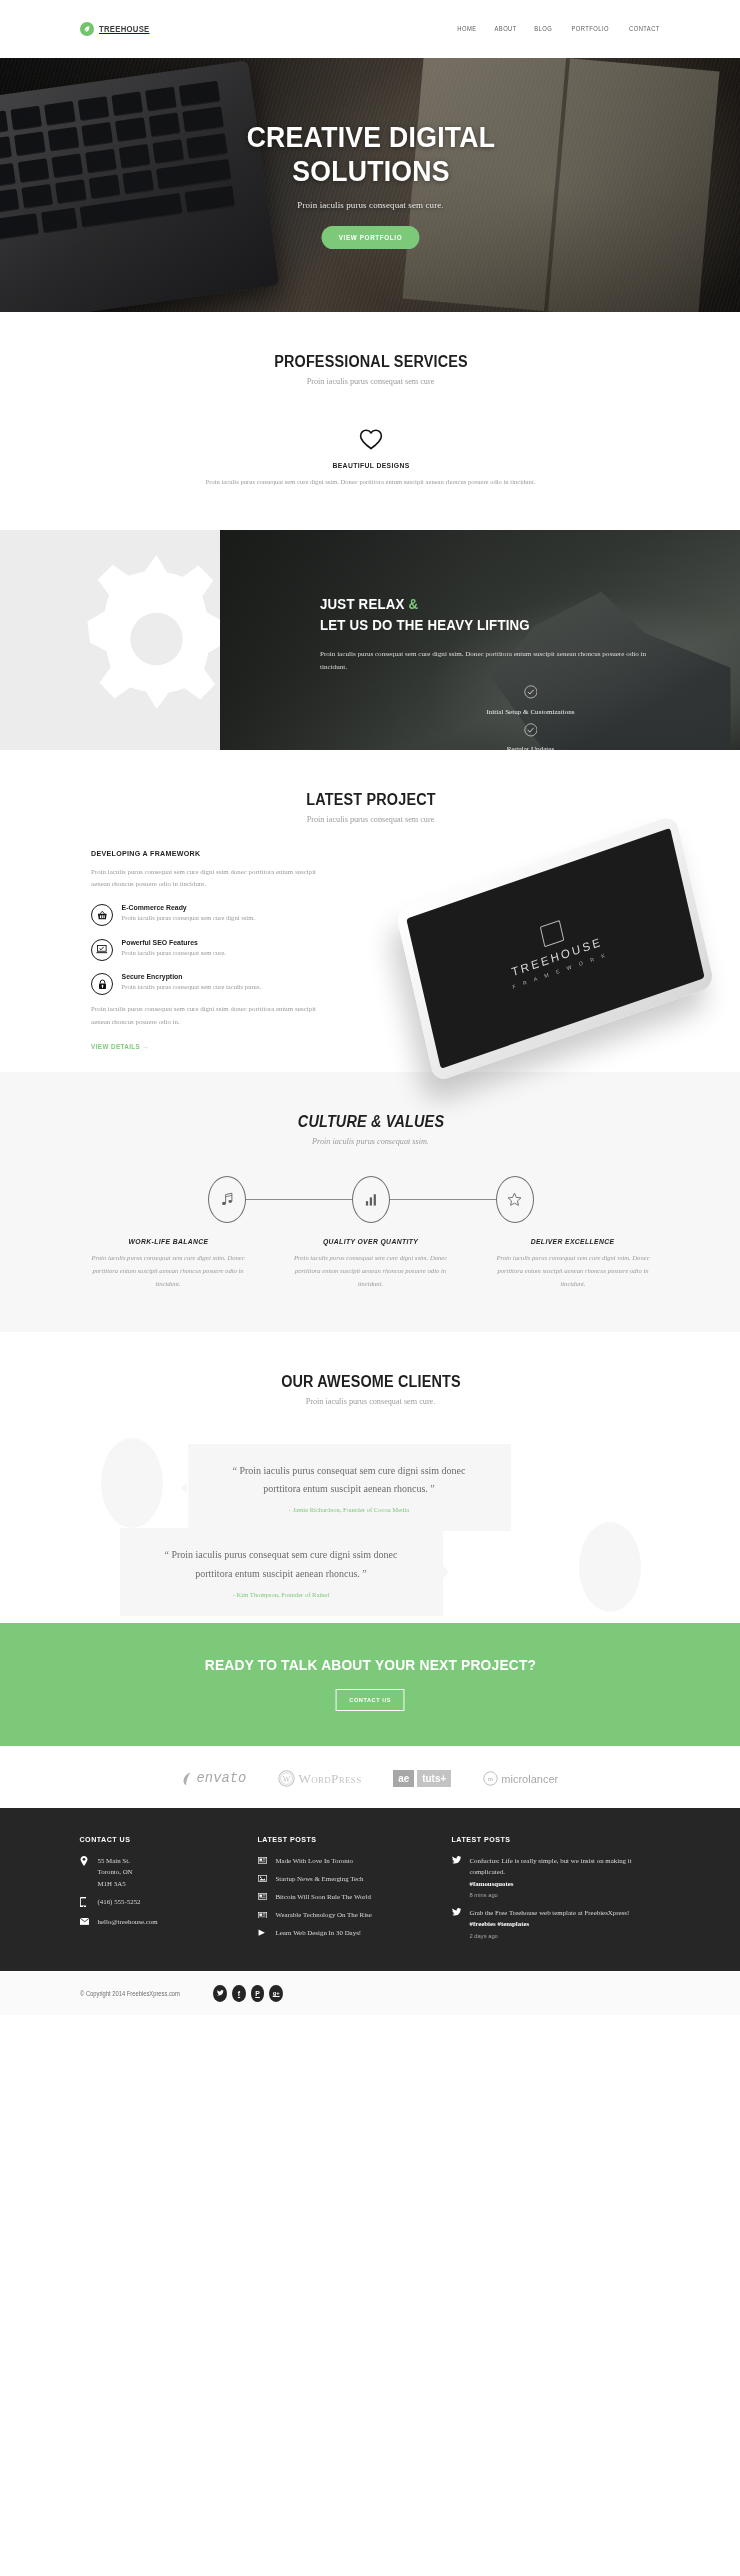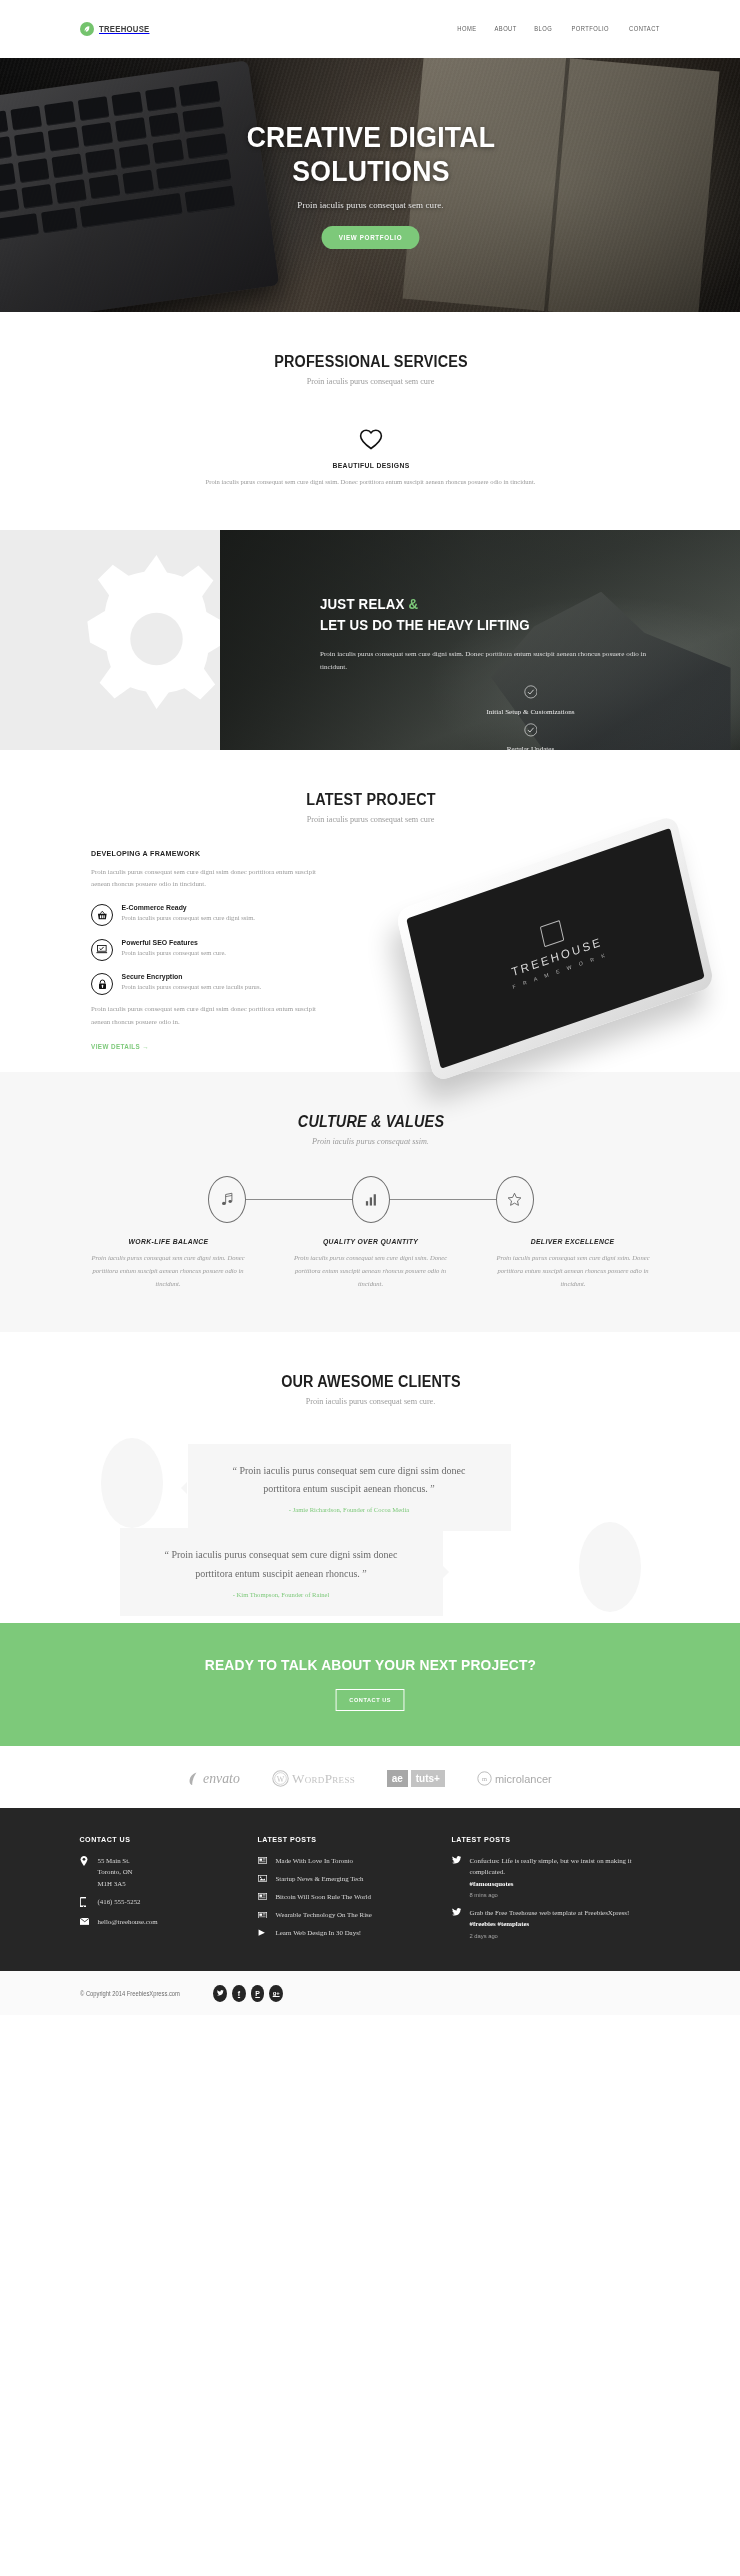--- a/index.html
+++ b/index.html
@@ -248,21 +248,21 @@
 
   
   .partners {
     display: flex; align-items: center; justify-content: center; gap: 32px;
     padding: 24px 0 21px;
   }
   .partner {
     font-family: "Liberation Serif", serif; color: #b4b4b4;
     display: flex; align-items: center; gap: 3.2px; opacity: .9;
   }
-  .p-envato { font-family:Liberation Serif, serif; font-style: italic; font-size: 13.8px; color:#9f9f9f; }
+  .p-envato { font-family:Liberation Mono, monospace; font-style: italic; font-size: 13.8px; color:#9f9f9f; }
   .p-wp { font-size: 13.2px; color: #bdbdbd; font-variant: small-caps; letter-spacing: 0.3px;}
   .p-tuts { display:flex; }
   .p-tuts b {
     font-family:"Liberation Sans",sans-serif; background:#9e9e9e; color:#fff;
     padding: 2.6px 4.8px; font-size: 10px;
   }
   .p-tuts b + b { background: #bdbdbd; }
   .p-ml { font-family:"Liberation Sans",sans-serif; font-size: 11px; color:#9f9f9f; }
 
   

